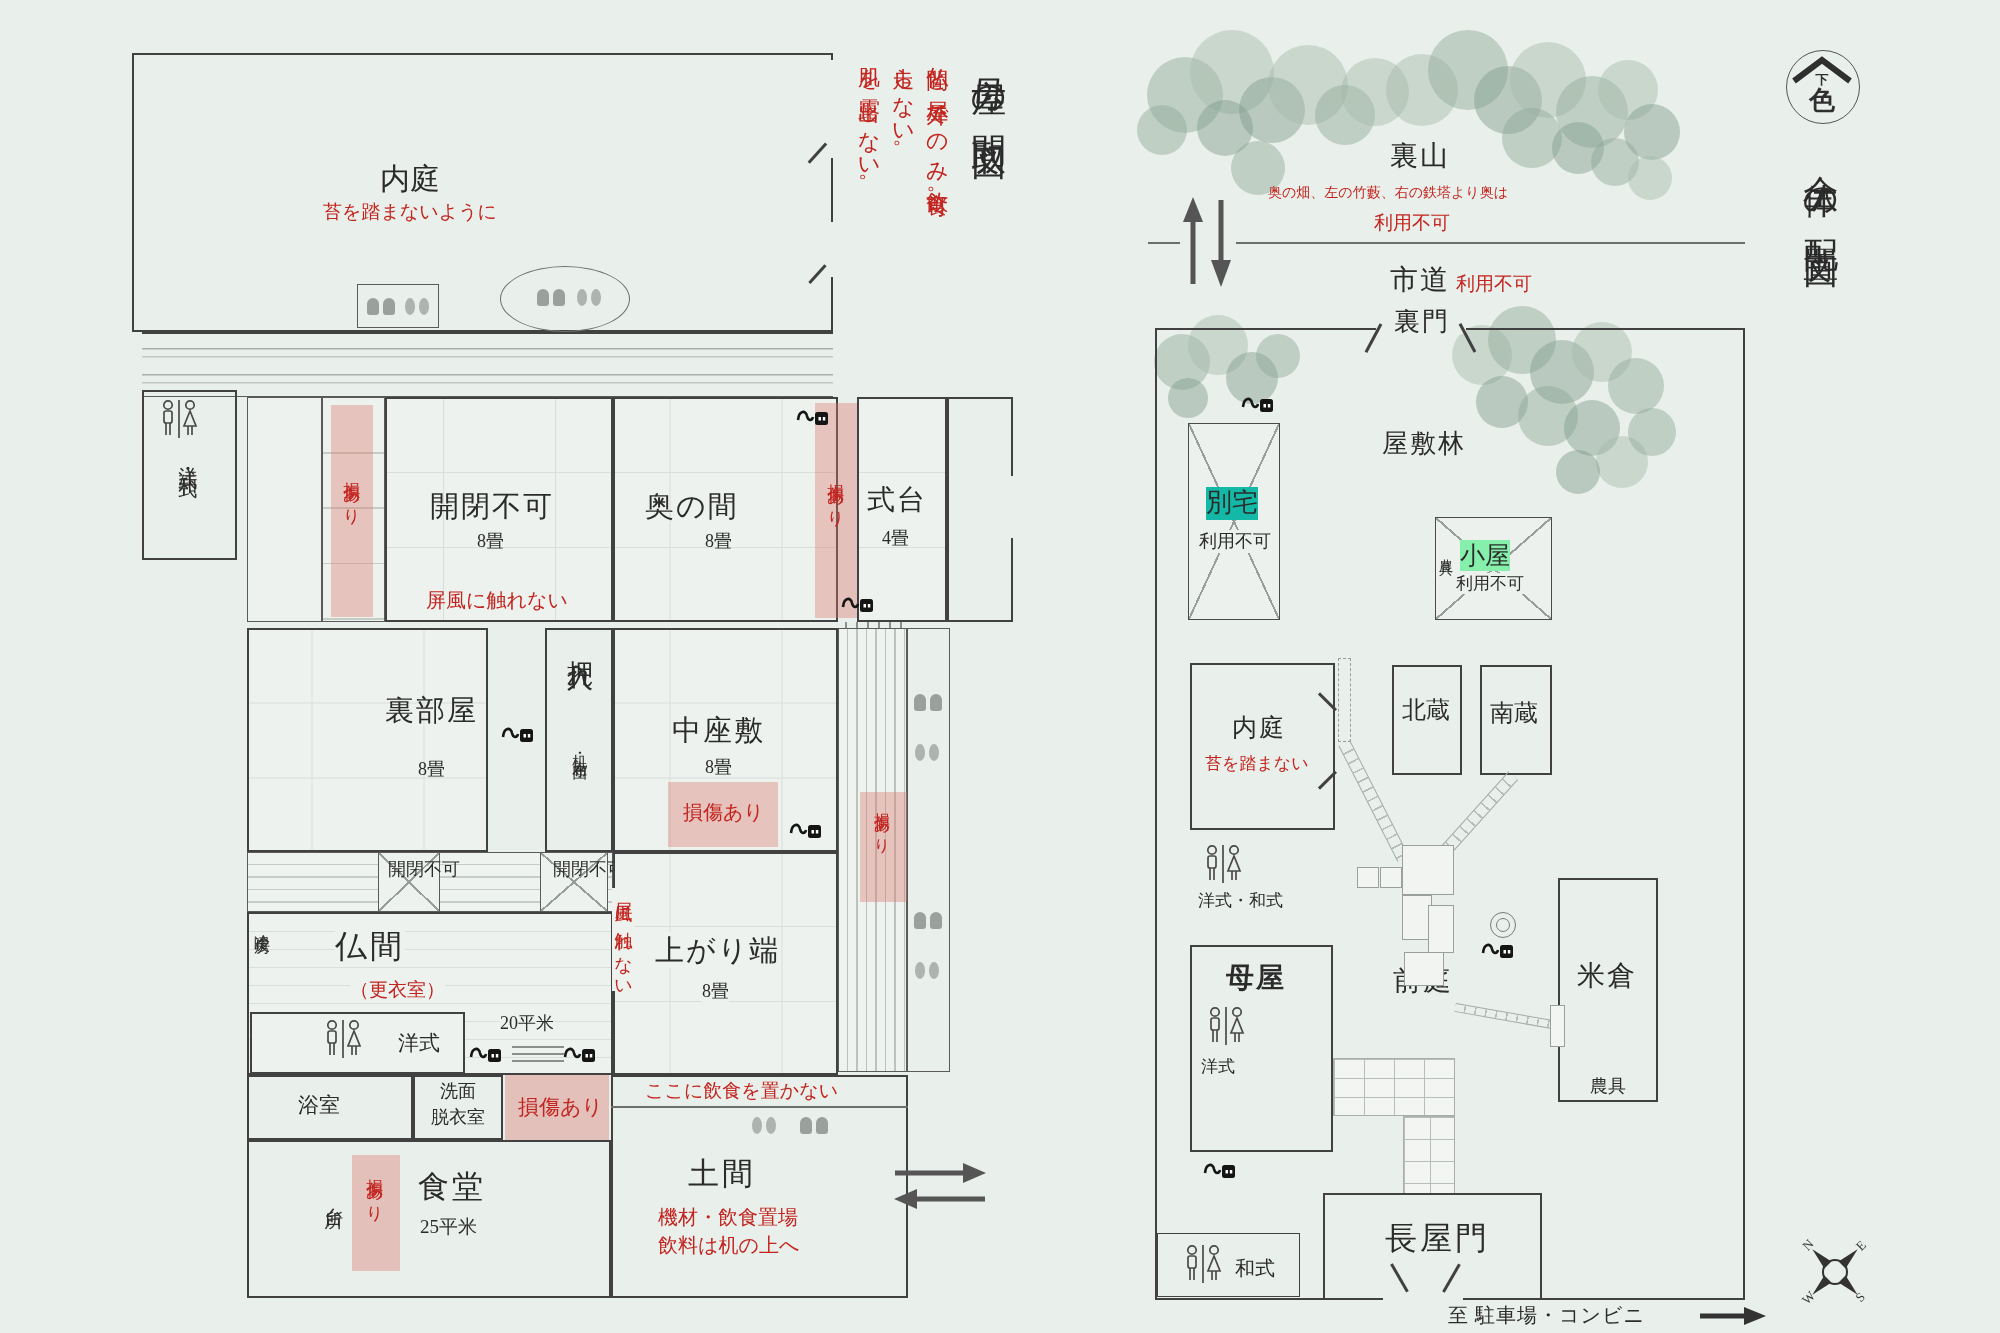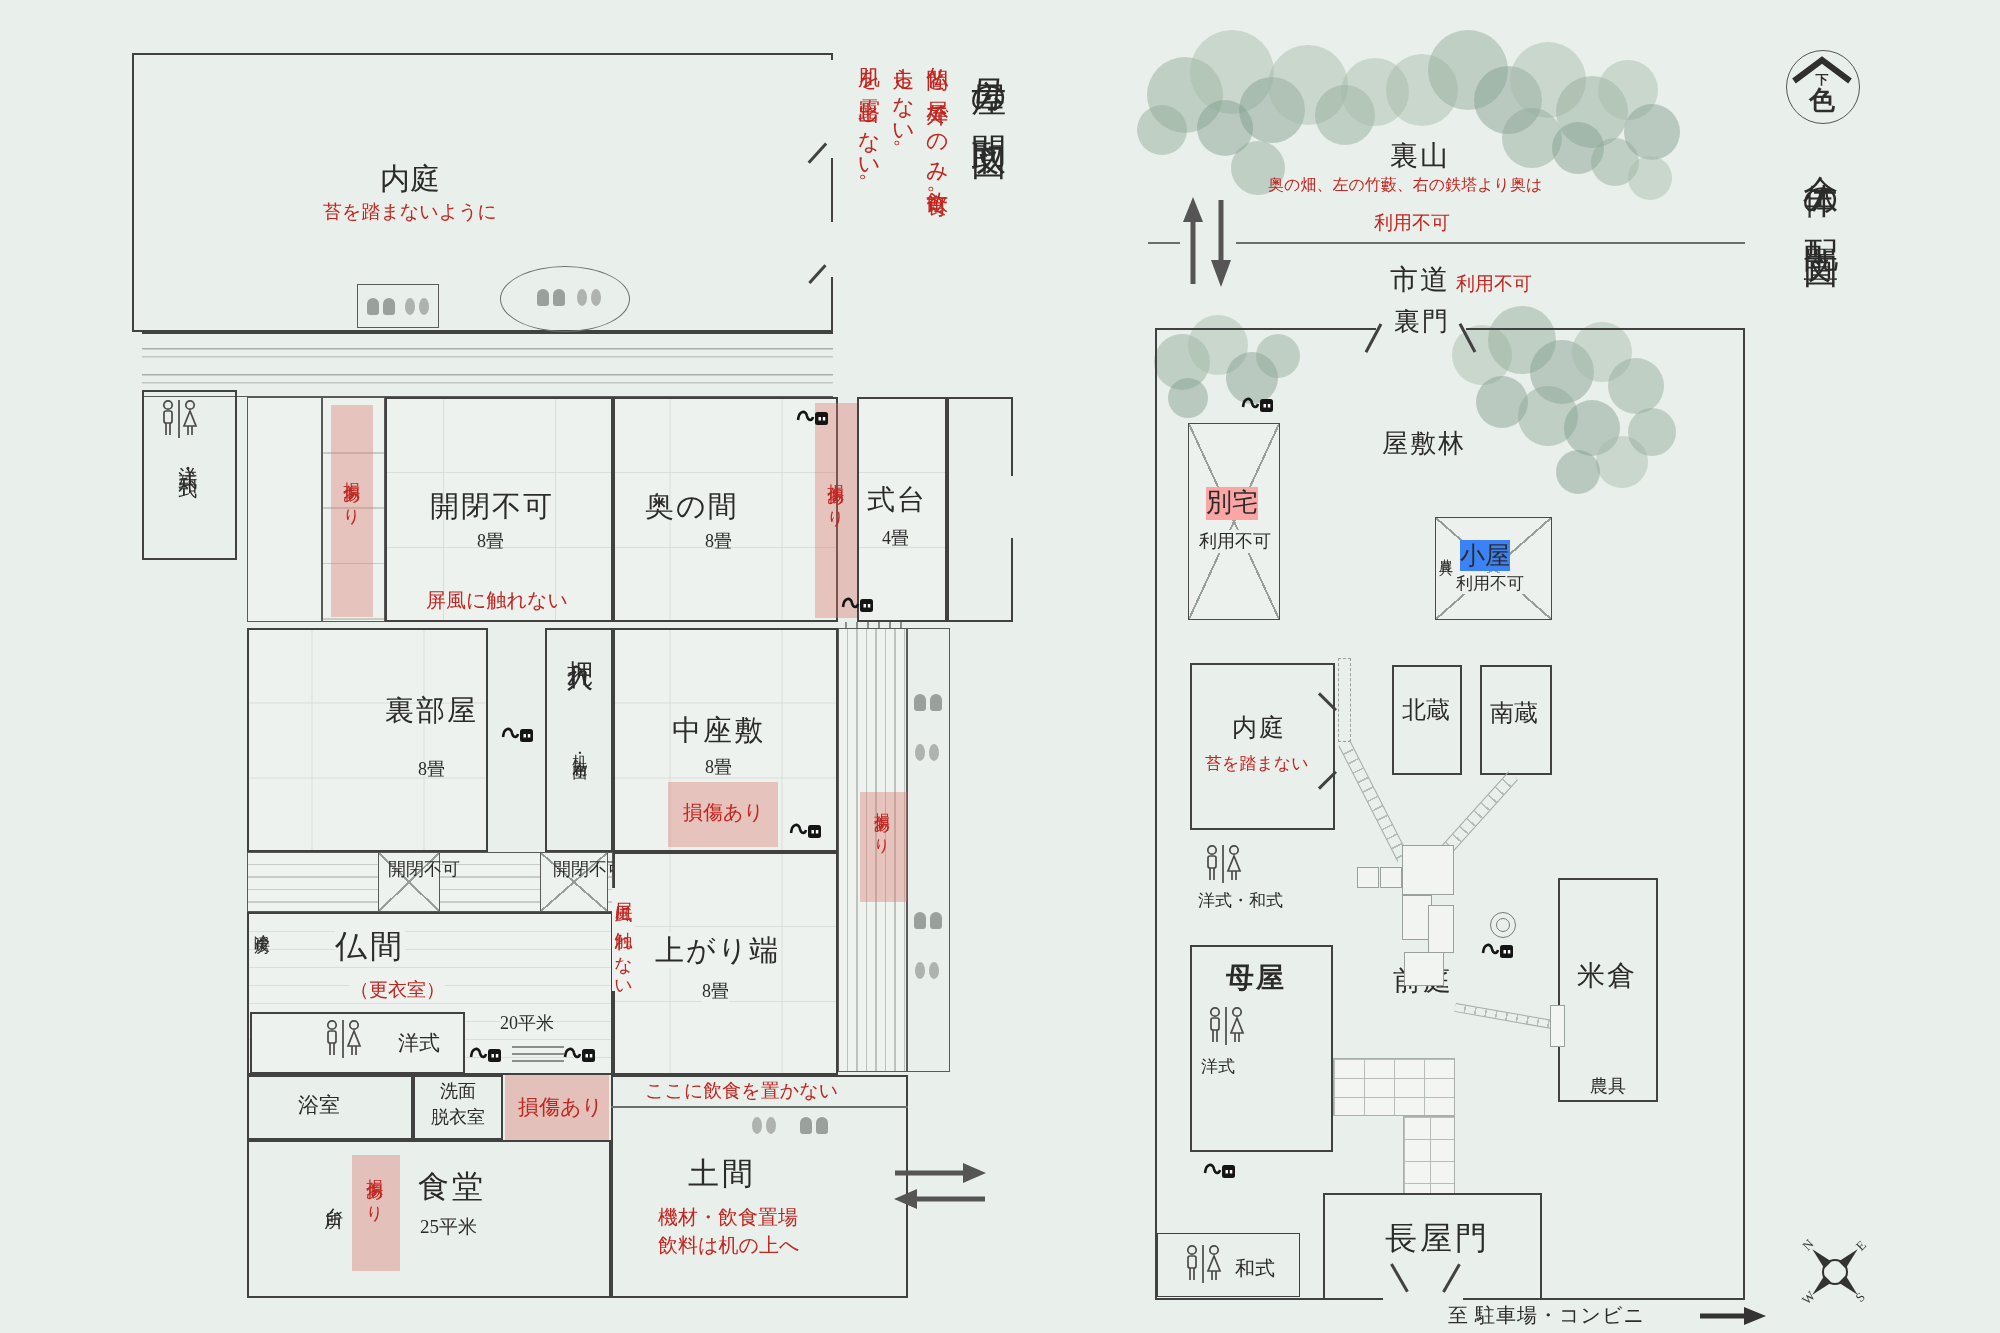--- a/index.html
+++ b/index.html
@@ -266,21 +266,21 @@
   </svg>
 
   <div class="t v" style="left:966px;top:50px;font-size:35px;letter-spacing:6px;">母屋の間取図</div>
   <div class="t red v" style="left:852px;top:50px;font-size:22px;line-height:1.55;">
     <div>仏間と屋外でのみ飲食可。</div>
     <div>走らない。</div>
     <div>肌を露出しない。</div>
   </div>
 
   <div class="t" style="left:1390px;top:138px;font-size:28px;letter-spacing:2px;text-align:right;">裏山</div>
-  <div class="t red" style="left:1268px;top:175px;font-size:16px;">奥の畑、左の竹藪、右の鉄塔より奥は</div>
+  <div class="t red" style="left:1268px;top:184px;font-size:14px;">奥の畑、左の竹藪、右の鉄塔より奥は</div>
   <div class="t red" style="left:1374px;top:211px;font-size:19px;">利用不可</div>
   <svg class="abs" style="left:1180px;top:196px;" width="56" height="92" viewBox="0 0 56 92">
     <line x1="13" y1="88" x2="13" y2="22" stroke="#555" stroke-width="5"></line>
       <polygon points="3,26 13,1 23,26" fill="#555"></polygon>
     <line x1="41" y1="4" x2="41" y2="68" stroke="#555" stroke-width="5"></line>
       <polygon points="31,64 41,91 51,64" fill="#555"></polygon>
   </svg>
 
   <div class="line" style="left:1148px;top:242px;width:32px;height:2px;"></div>
   <div class="line" style="left:1236px;top:242px;width:509px;height:2px;"></div>
@@ -293,28 +293,28 @@
   <div class="tick" style="left:1466px;top:322px;height:32px;transform:rotate(-28deg);"></div>
   <div class="t" style="left:1394px;top:306px;font-size:26px;letter-spacing:2px;">裏門</div>
 
   <svg class="abs" style="left:1240px;top:392px;" width="36" height="26" viewBox="0 0 36 26">
       <path d="M3 15 C4 5 11 5 12 11 C13 16 17 16 18 12" fill="none" stroke="#151515" stroke-width="2.6"></path>
       <rect x="20" y="7" width="13" height="13" rx="2.5" fill="#151515"></rect>
       <rect x="23.5" y="12" width="2.5" height="3.5" fill="#fff"></rect>
       <rect x="27.8" y="12" width="2.5" height="3.5" fill="#fff"></rect>
     </svg>
   <div class="rml cross nofill" style="left:1188px;top:423px;width:92px;height:197px;border-color:#4a4a4a;background-color:#ecf1ed;"></div>
-  <div class="t" style="left:1206px;top:487px;font-size:26px;background:#fca5a5;">別宅</div>
+  <div class="t" style="left:1206px;top:487px;font-size:26px;background:#14b8a6;">別宅</div>
   <div class="t" style="left:1199px;top:530px;font-size:18px;background:#ecf1ed;">利用不可</div>
 
   <div class="t" style="left:1382px;top:428px;font-size:26px;letter-spacing:2px;">屋敷林</div>
 
   <div class="rml cross nofill" style="left:1435px;top:517px;width:117px;height:103px;border-color:#4a4a4a;background-color:#ecf1ed;"></div>
   <div class="t v" style="left:1437px;top:548px;font-size:14px;background:#ecf1ed;">農具</div>
-  <div class="t" style="left:1460px;top:540px;font-size:25px;background:#3b82f6;">小屋</div>
+  <div class="t" style="left:1460px;top:540px;font-size:25px;background:#86efac;">小屋</div>
   <div class="t" style="left:1456px;top:573px;font-size:17px;background:#ecf1ed;">利用不可</div>
 
   <div class="rm nofill" style="left:1190px;top:663px;width:145px;height:167px;"></div>
   <div class="t" style="left:1232px;top:712px;font-size:25px;letter-spacing:2px;">内庭</div>
   <div class="t red" style="left:1205px;top:753px;font-size:17px;">苔を踏まない</div>
   <div class="tick" style="left:1326px;top:690px;height:24px;transform:rotate(-45deg);"></div>
   <div class="tick" style="left:1326px;top:768px;height:24px;transform:rotate(45deg);"></div>
 
   <div class="rm nofill" style="left:1392px;top:665px;width:70px;height:110px;"></div>
   <div class="t" style="left:1402px;top:695px;font-size:24px;">北蔵</div>

